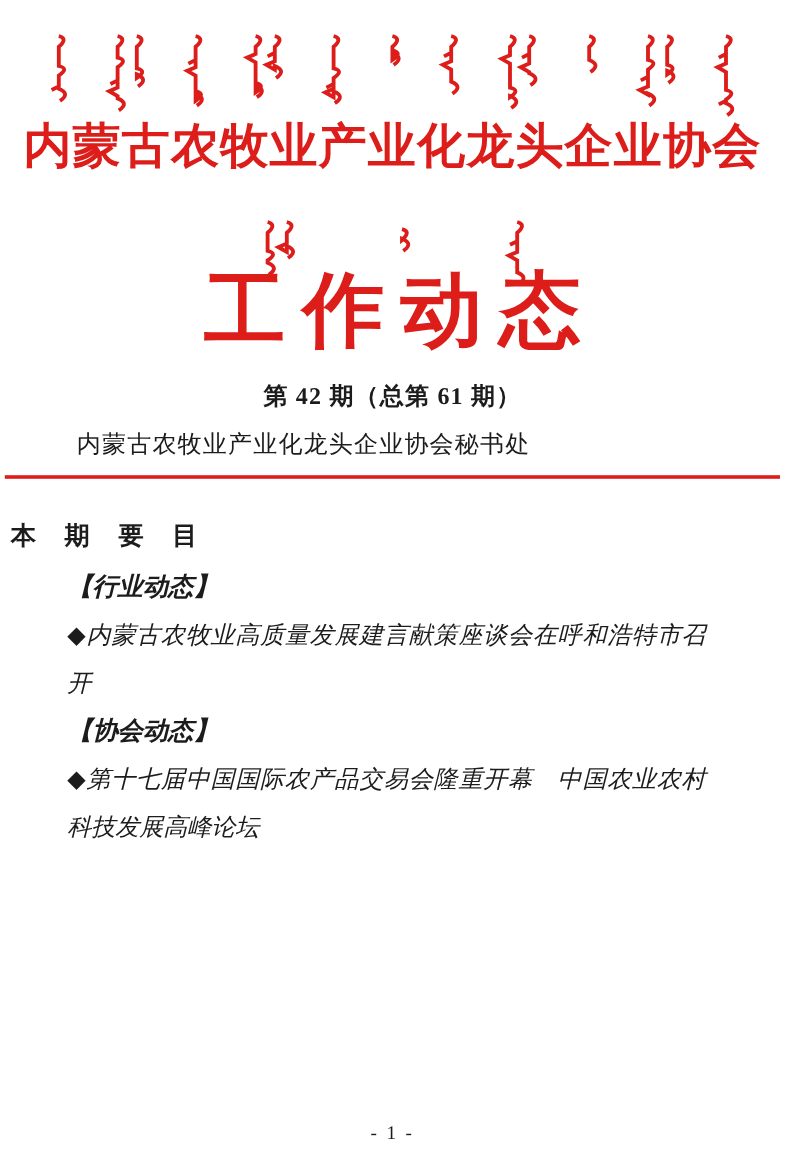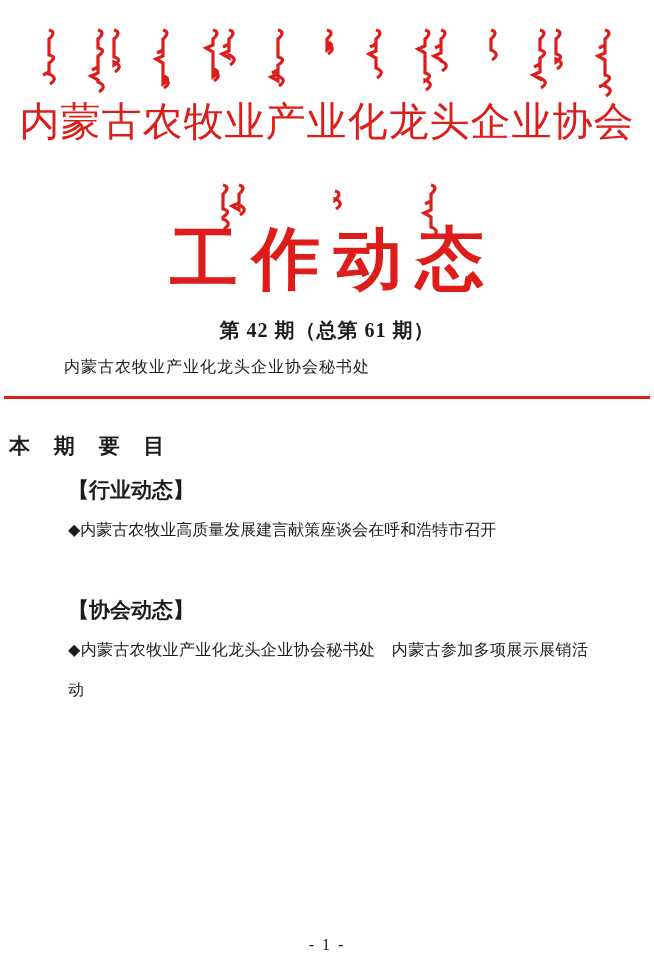--- a/index.html
+++ b/index.html
@@ -23,21 +23,21 @@
   }
   .mongol-row2{
     top:183px;left:0;right:0;
     display:flex;justify-content:center;gap:74px;align-items:flex-start;
   }
   .mongol{display:block;line-height:0;}
   
   .org-title{
     top:92px;left:0;right:0;
     text-align:center;
-    font-size:40px;font-weight:normal;
+    font-size:40px;font-weight:bold;
     color:var(--red);
     letter-spacing:1px;
     line-height:60px;
   }
   .bulletin-title{
     top:222px;left:0;right:0;
     text-align:center;
     font-size:68px;font-weight:bold;
     color:var(--red);
     letter-spacing:14px;text-indent:14px;
@@ -45,44 +45,44 @@
   }
   .issue-line{
     top:317px;left:0;right:0;
     text-align:center;
     font-size:20px;font-weight:bold;
     letter-spacing:1px;
   }
   .pub-line{
     top:357px;left:64px;right:90px;
     display:flex;justify-content:space-between;align-items:baseline;
-    font-size:16px;letter-spacing:1px;
+    font-size:20px;letter-spacing:1px;
   }
   .red-rule{
     top:396px;left:4px;right:4px;height:3px;
     background:var(--red);
   }
   .toc-heading{
     top:432px;left:0;right:0;
     text-align:left;
     font-family:"Liberation Sans","DejaVu Sans",sans-serif;
     font-size:21px;font-weight:bold;
     letter-spacing:9px;text-indent:9px;
   }
   .toc-body{
-    top:470px;left:68px;right:66px;
+    top:470px;left:56px;right:66px;font-style:italic;
   }
-  .toc-section + .toc-section{margin-top:40px;}
+  .toc-section + .toc-section{}
   .section-title{
     font-family:"Liberation Sans","DejaVu Sans",sans-serif;
     font-size:21px;font-weight:bold;
     line-height:40px;
   }
   .toc-item{
-    font-size:16px;
+    font-size:20px;
     line-height:40px;
     text-align:justify;
     text-justify:inter-character;
   }
   .page-number{
     top:936px;left:0;right:0;
     text-align:center;
     font-size:16px;letter-spacing:2px;
   }
 </style>
@@ -160,20 +160,20 @@
 
   <div class="abs toc-body">
 
     <div class="toc-section">
       <div class="section-title">【行业动态】</div>
       <div class="toc-item">◆内蒙古农牧业高质量发展建言献策座谈会在呼和浩特市召开</div>
     </div>
 
     <div class="toc-section">
       <div class="section-title">【协会动态】</div>
-      <div class="toc-item">◆内蒙古农牧业产业化龙头企业协会秘书处　内蒙古参加多项展示展销活动</div>
+      <div class="toc-item">◆第十七届中国国际农产品交易会隆重开幕　中国农业农村科技发展高峰论坛</div>
     </div>
 
   </div>
 
   <div class="abs page-number">- 1 -</div>
 
 </div>
 
 </body></html>

